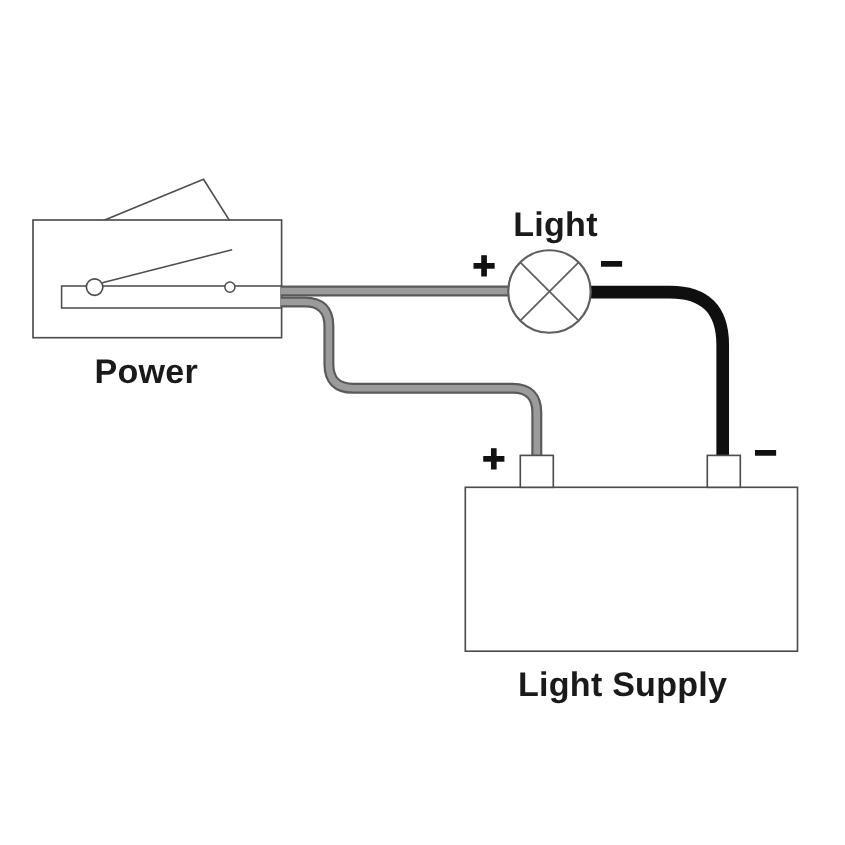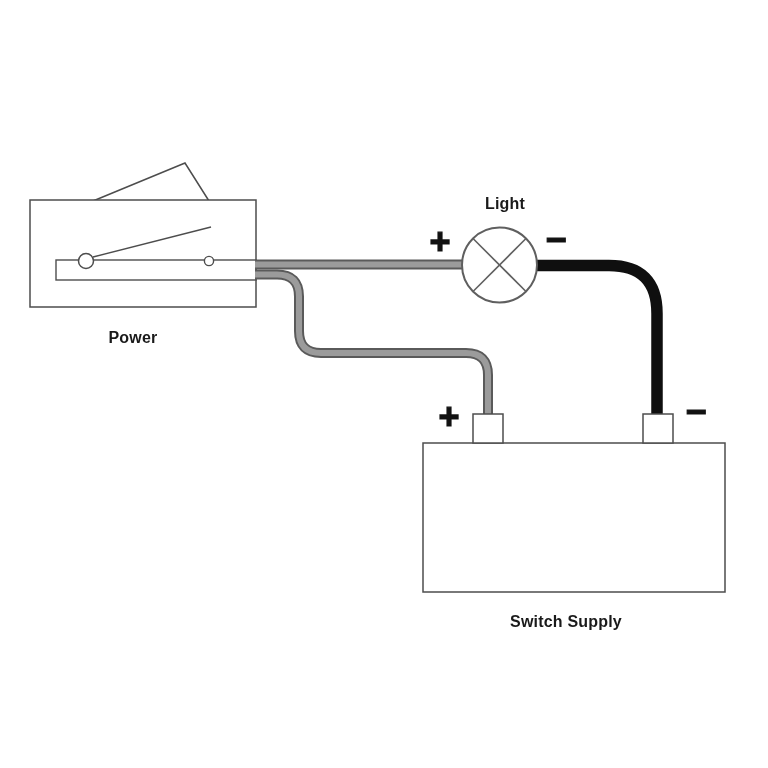--- a/index.html
+++ b/index.html
@@ -8,21 +8,21 @@
     width: 768px;
     height: 768px;
     background: #ffffff;
     font-family: "Liberation Sans", sans-serif;
     overflow: hidden;
   }
   .stage svg { position: absolute; left: 0; top: 0; }
   .label {
     position: absolute;
     transform: translate(-50%, -50%);
-    font-size: 16px;
+    font-size: 31px;
     font-weight: 700;
     color: #1a1a1a;
     white-space: nowrap;
     line-height: 1;
     letter-spacing: 0.2px;
   }
   .sign {
     position: absolute;
     transform: translate(-50%, -50%);
     font-size: 36px;
@@ -71,21 +71,21 @@
       <rect x="473" y="414" width="30" height="29" fill="#ffffff" stroke-width="1.5" stroke="#4d4d4d"></rect>
       <rect x="643" y="414" width="30" height="29" fill="#ffffff" stroke-width="1.5" stroke="#4d4d4d"></rect>
     </g>
 
   </svg>
 
   <div class="label" style="left:133px; top:338px;">Power</div>
 
   <div class="label" style="left:505px; top:204px;">Light</div>
 
-  <div class="label" style="left:566px; top:622px;">Switch Supply</div>
+  <div class="label" style="left:566px; top:622px;">Light Supply</div>
 
   <span class="sign" style="left:440px; top:242px;">+</span>
 
   <span class="sign" style="left:556px; top:240px;">−</span>
 
   <span class="sign" style="left:449px; top:417px;">+</span>
 
   <span class="sign" style="left:696px; top:412px;">−</span>
 
 </div>

